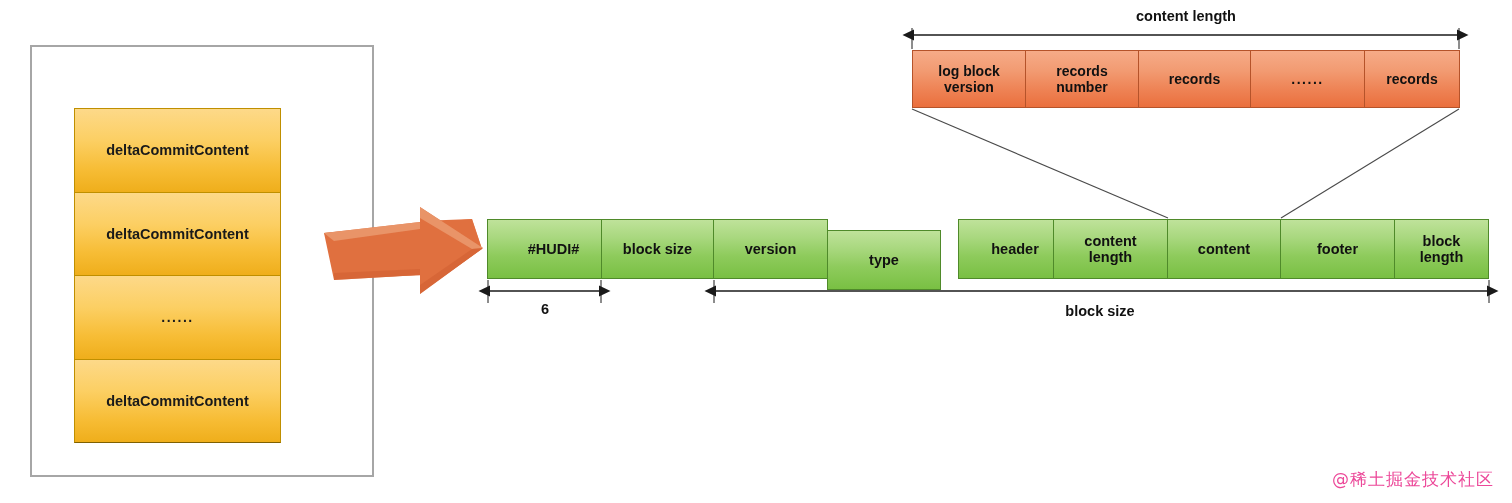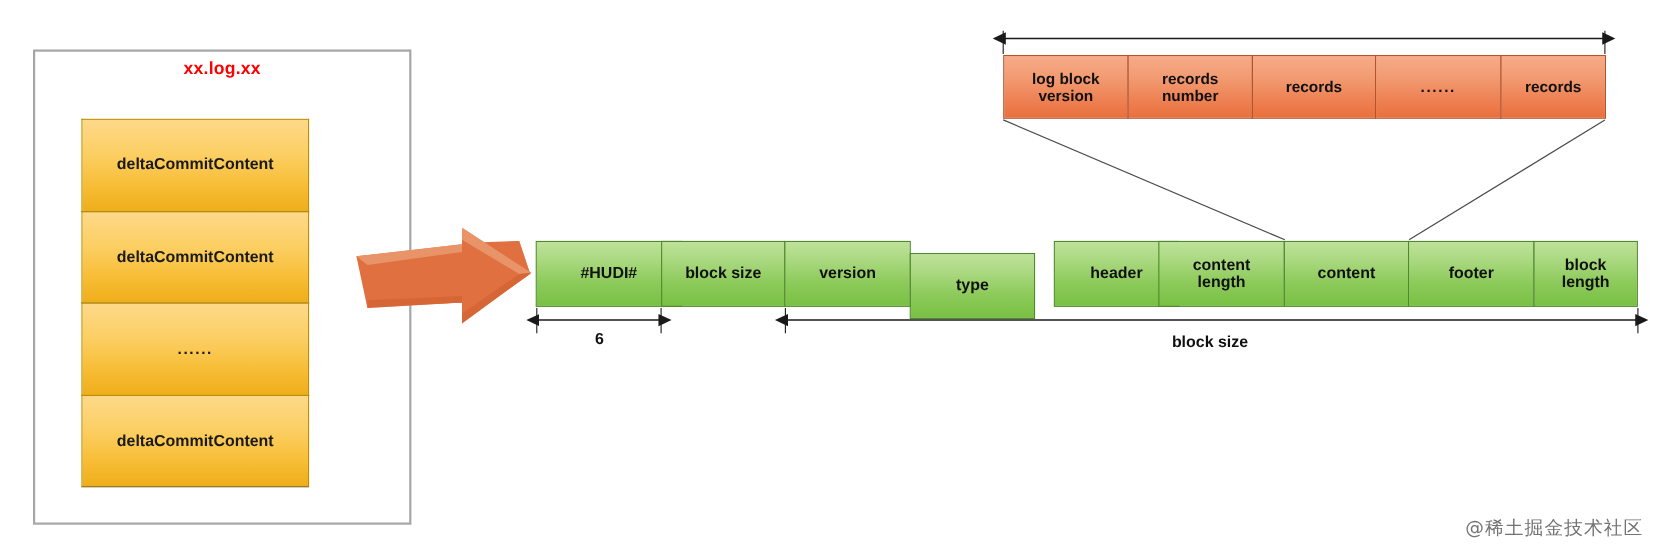--- a/index.html
+++ b/index.html
@@ -141,33 +141,32 @@
     height: 503px;
     pointer-events: none;
   }
 
   
   .watermark {
     position: absolute;
     right: 18px;
     bottom: 12px;
     font-size: 17px;
-    color: #737373;
+    color: #ec4899;
     font-family: "DejaVu Sans", sans-serif;
     letter-spacing: 1px;
     white-space: nowrap;
   }
 </style>
 </head>
 <body>
 
 <div id="canvas">
 
   <div class="logfile-box"></div>
-  <div class="logfile-title">xx.log.xx</div>
 
   <div class="delta-stack">
     <div class="delta-cell">deltaCommitContent</div>
     <div class="delta-cell">deltaCommitContent</div>
     <div class="delta-cell dots">......</div>
     <div class="delta-cell">deltaCommitContent</div>
   </div>
 
   <div class="big-arrow">
     <svg width="165" height="95" viewBox="0 0 165 95" xmlns="http://www.w3.org/2000/svg">
@@ -197,20 +196,21 @@
   </div>
 
   <div class="orange-row">
     <div class="orange-cell" style="left:0px;   width:114px;">log block<br>version</div>
     <div class="orange-cell" style="left:113px; width:114px;">records<br>number</div>
     <div class="orange-cell" style="left:226px; width:113px;">records</div>
     <div class="orange-cell dots" style="left:338px; width:115px;">......</div>
     <div class="orange-cell" style="left:452px; width:96px;">records</div>
   </div>
 
+  <div class="caption" style="left:912px; top:8px; width:548px;">content length</div>
   <div class="caption" style="left:489px; top:301px; width:112px;">6</div>
   <div class="caption" style="left:950px; top:303px; width:300px;">block size</div>
 
   <svg class="overlay" viewBox="0 0 1512 503" xmlns="http://www.w3.org/2000/svg">
     <defs>
       <marker id="arrL" markerWidth="9" markerHeight="9" refX="8" refY="4.5" orient="auto" markerUnits="strokeWidth">
         <path d="M9,0.5 L9,8.5 L0.5,4.5 Z" fill="#1a1a1a"></path>
       </marker>
       <marker id="arrR" markerWidth="9" markerHeight="9" refX="1" refY="4.5" orient="auto" markerUnits="strokeWidth">
         <path d="M0,0.5 L0,8.5 L8.5,4.5 Z" fill="#1a1a1a"></path>

